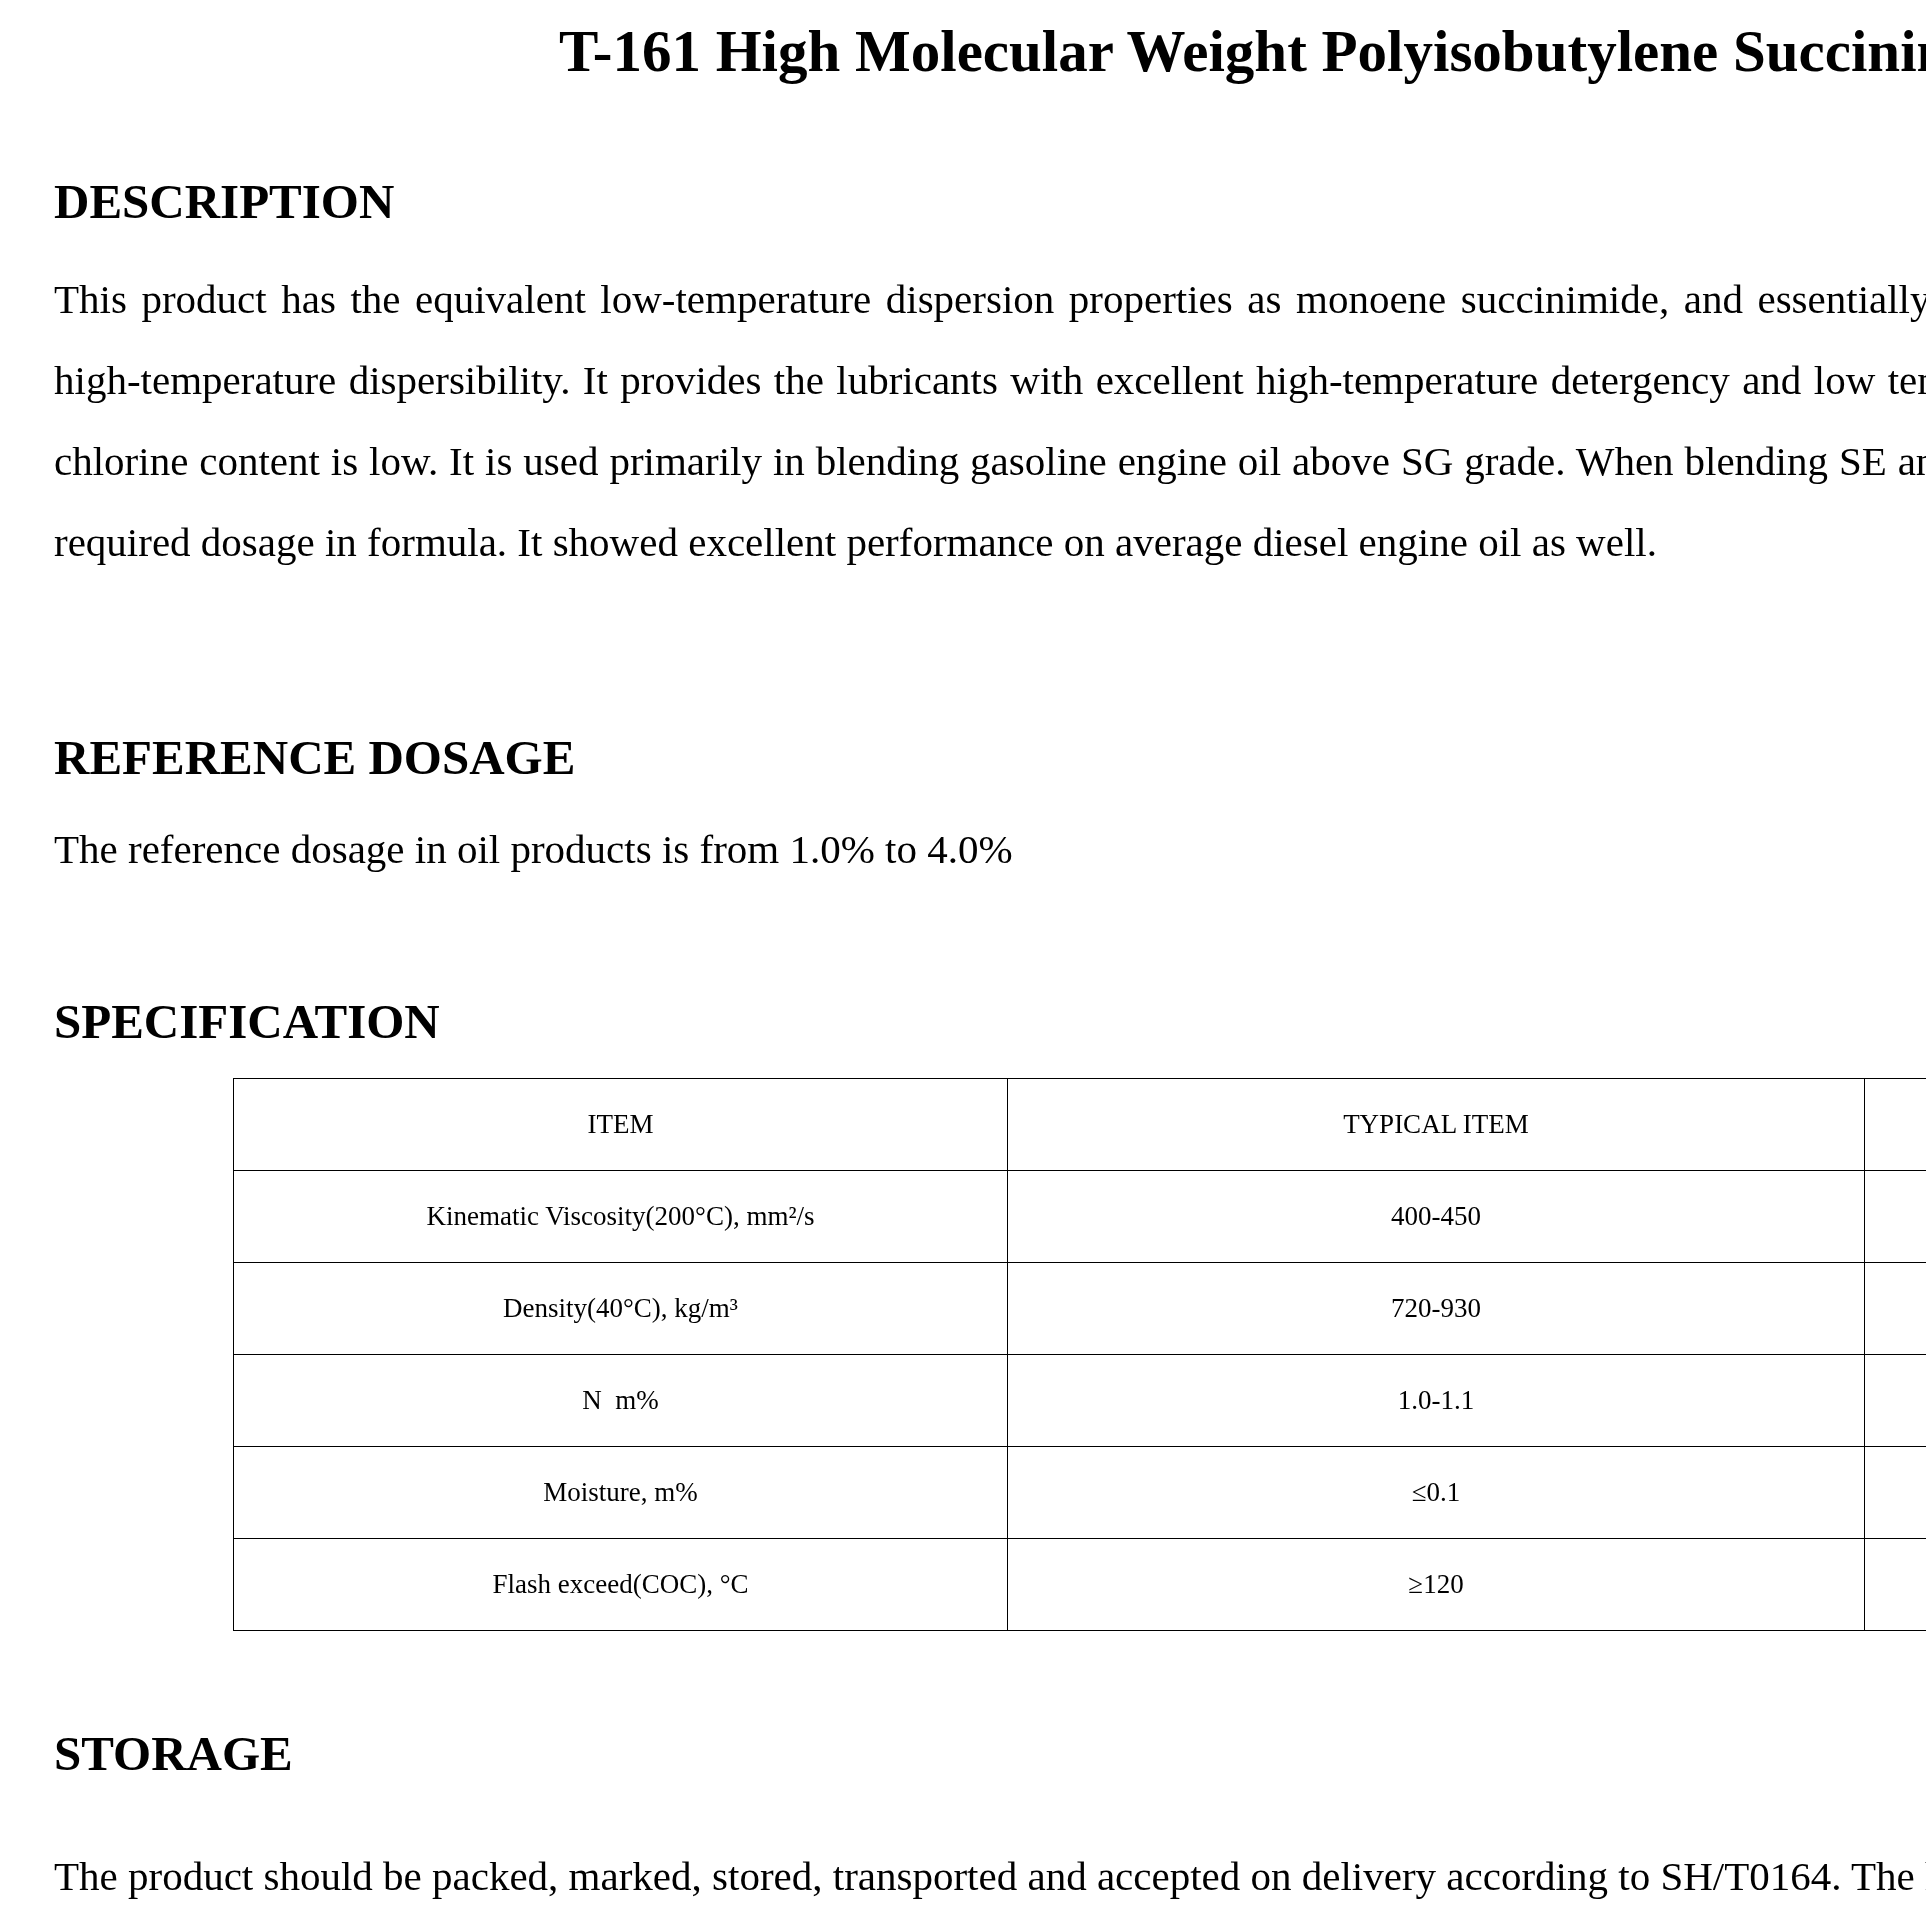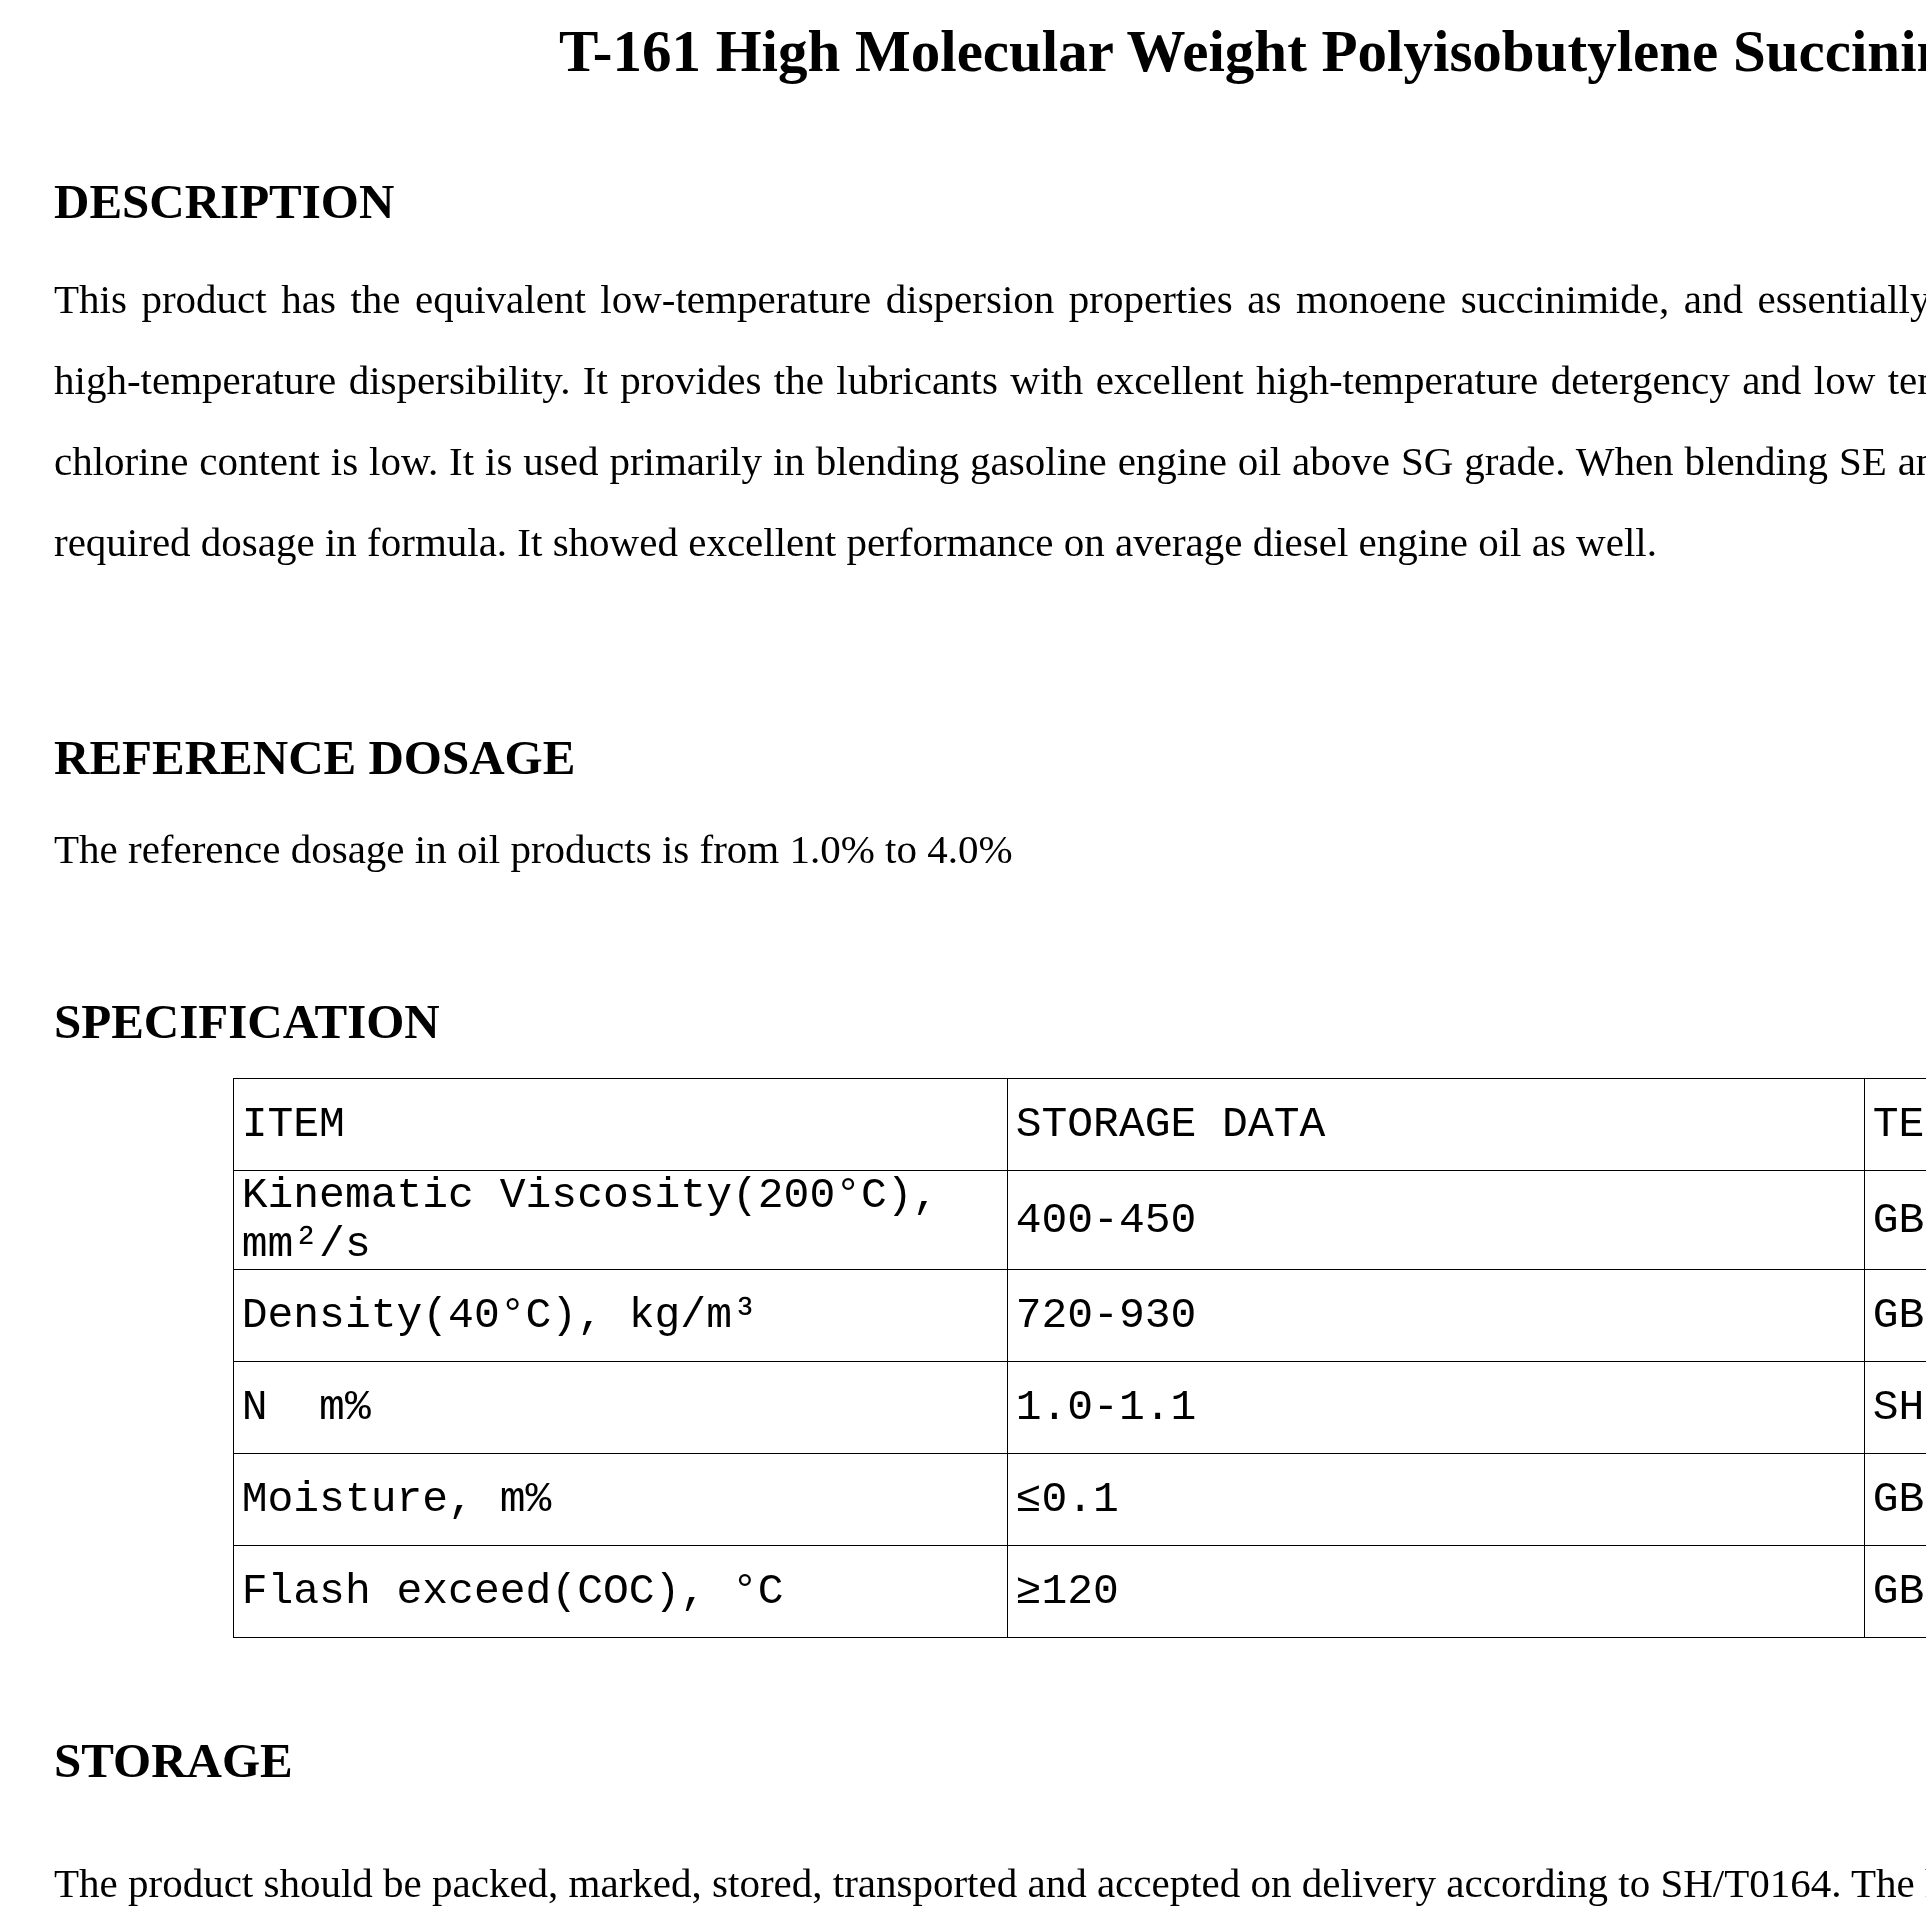--- a/index.html
+++ b/index.html
@@ -48,27 +48,26 @@
     border-collapse: collapse;
     table-layout: fixed;
     margin: 25px 0 0 179px;
   }
   .spec-table col.c1 { width: 774px; }
   .spec-table col.c2 { width: 857px; }
   .spec-table col.c3 { width: 472px; }
   .spec-table th, .spec-table td {
     border: 1.9px solid #000000;
     height: 92px;
-    text-align: left;
+    text-align: center;
     vertical-align: middle;
-    font-size: 43px;
+    font-size: 27px;
     font-weight: 400;
     padding: 0 7.7px;
     white-space: pre-wrap;
-    font-family: Liberation Mono, monospace;
   }
 </style>
 </head>
 <body>
 
 <div class="page">
 
   <h1 class="doc-title">T-161 High Molecular Weight Polyisobutylene Succinimide</h1>
 
   <h2 id="desc-heading" class="sec-heading">DESCRIPTION</h2>
@@ -81,21 +80,21 @@
 
   <table class="spec-table">
     <colgroup>
       <col class="c1">
         <col class="c2">
         <col class="c3">
     </colgroup>
     <thead>
       <tr>
         <th>ITEM</th>
-        <th>STORAGE DATA</th>
+        <th>TYPICAL ITEM</th>
         <th>TEST METHOD</th>
       </tr>
     </thead>
     <tbody>
       <tr>
         <td>Kinematic Viscosity(200°C), mm²/s</td>
         <td>400-450</td>
         <td>GB/T265</td>
       </tr>
       <tr>

